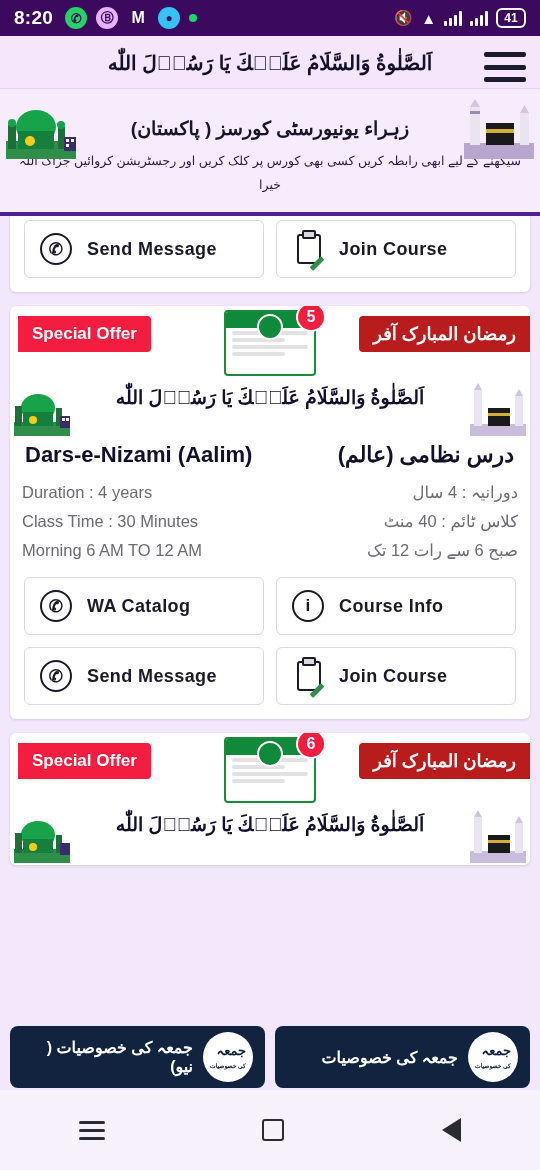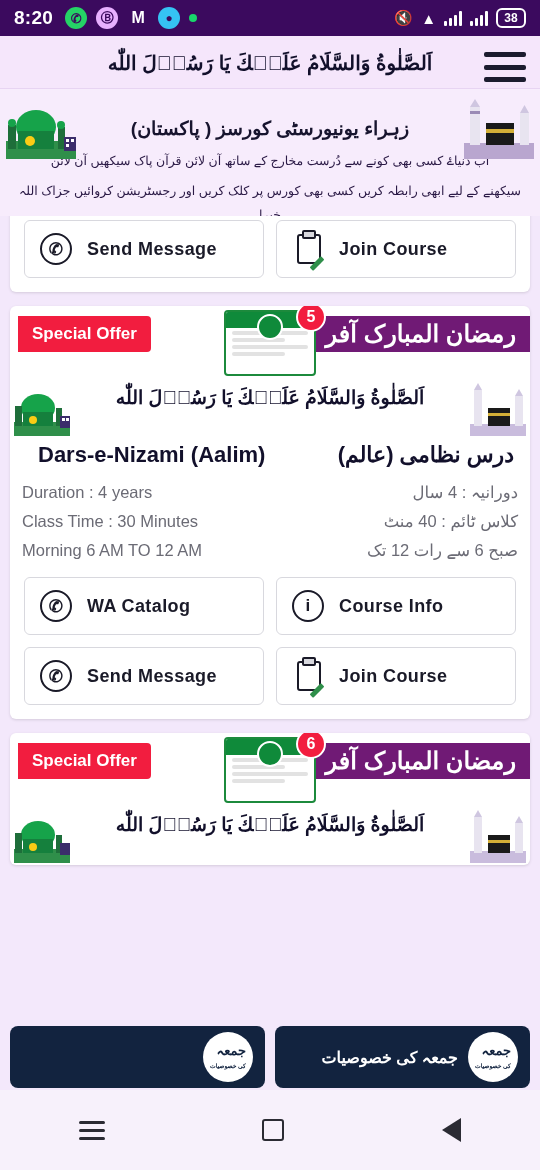--- a/index.html
+++ b/index.html
@@ -82,21 +82,21 @@
     box-shadow:0 1px 3px rgba(0,0,0,.13); overflow:hidden;
   }
   .card.first { margin-top:-54px; }
 
   .ribbon-row { position:relative; height:74px; }
   .ribbon {
     position:absolute; top:10px; height:36px; display:flex; align-items:center;
     color:#fff; font-weight:700; font-size:17px; padding:0 14px;margin-left:8px;
   }
   .ribbon-left { left:0; background:#f21d3f; border-radius:0 4px 4px 0; }
-  .ribbon-right { right:0; background:#701a75; border-radius:4px 0 0 4px; font-size:24px; direction:rtl; }
+  .ribbon-right { right:0; background:#b91c1c; border-radius:4px 0 0 4px; font-size:18px; direction:rtl; }
   .badge-wrap {
     position:absolute; left:50%; transform:translateX(-50%); top:4px;
     width:92px; height:66px;
   }
   .badge-img {
     width:92px; height:66px; border:2px solid #1c8a3c; border-radius:4px;
     background:#fff; overflow:hidden; position:relative;
   }
   .badge-img .bi-top { height:16px; background:#0f8a3a; }
   .badge-img .bi-line { height:4px; margin:3px 6px; background:#e2e2e2; border-radius:2px; }
@@ -114,21 +114,21 @@
   .durood-row { position:relative; height:58px; }
   .durood {
     text-align:center; direction:rtl; font-size:19px; font-weight:700; color:#12102b;
     padding:6px 58px 0 58px;
   }
   .mini-left, .mini-right { position:absolute; top:2px; width:56px; height:54px; }
   .mini-left{ left:4px; } .mini-right{ right:4px; }
 
   .title-row {
     display:flex; justify-content:space-between; align-items:center;
-    padding:4px 16px 10px 28px;
+    padding:4px 16px 10px 15px;
   }
   .title-en { font-size:22px; font-weight:700; color:#12102b; }
   .title-ur { font-size:22px; font-weight:700; color:#12102b; direction:rtl; }
 
   .info-row {
     display:flex; justify-content:space-between; align-items:center;
     padding:5px 12px; font-size:16.5px; color:#6b6b75;
   }
   .info-ur { direction:rtl; }
 
@@ -212,21 +212,21 @@
         <i></i>
         <i></i>
         <i></i>
       </span>
     <span class="bars">
         <i></i>
         <i></i>
         <i></i>
         <i></i>
       </span>
-    <span class="sb-bat">38</span>
+    <span class="sb-bat">41</span>
   </span>
 </div>
 
 <div class="appbar">
   <div class="appbar-title">اَلصَّلٰوةُ وَالسَّلَامُ عَلَيۡكَ يَا رَسُوۡلَ اللّٰه</div>
   <div class="hamburger">
     <span></span>
       <span></span>
       <span></span>
   </div>
@@ -251,21 +251,20 @@
     <rect x="0" y="46" width="70" height="16" fill="#b9a6cf"></rect>
     <rect x="22" y="26" width="28" height="22" fill="#1a1a1a"></rect>
     <rect x="22" y="32" width="28" height="4" fill="#d4af37"></rect>
     <rect x="6" y="10" width="10" height="38" fill="#e8e4f0"></rect>
     <rect x="6" y="14" width="10" height="3" fill="#9a8bb5"></rect>
     <path d="M6 10 L11 2 L16 10 Z" fill="#cfc6e0"></path>
     <rect x="56" y="16" width="9" height="32" fill="#e8e4f0"></rect>
     <path d="M56 16 L60.5 8 L65 16 Z" fill="#cfc6e0"></path>
   </svg>
   <div class="banner-title">زہراء یونیورسٹی کورسز ( پاکستان)</div>
-  <div class="banner-sub">اب دُنیاۓ کسی بھی کونے سے دُرست مخارج کے ساتھ آن لائن قرآن پاک سیکھیں آن لائن</div>
   <div class="banner-sub">سیکھنے کے لیے ابھی رابطہ کریں کسی بھی کورس پر کلک کریں اور رجسٹریشن کروائیں جزاک اللہ خیرا</div>
 </div>
 
 <div class="content">
 
   <div class="card first">
     <div class="btn-grid" style="padding-top:58px;">
       <div class="btn">
         <span class="gi">
           <span class="circle-ico">✆</span>
@@ -418,20 +417,21 @@
 </div>
 
 <div class="bottombar">
   <div class="bb-btn">
     <span class="bb-seal">
       <span>
         <span class="jm">جمعہ</span><br>
         <span class="sub">کی خصوصیات</span>
       </span>
     </span>
+    <span>جمعہ کی خصوصیات ( نیو)</span>
   </div>
   <div class="bb-btn">
     <span class="bb-seal">
       <span>
         <span class="jm">جمعہ</span><br>
         <span class="sub">کی خصوصیات</span>
       </span>
     </span>
     <span>جمعہ کی خصوصیات</span>
   </div>

